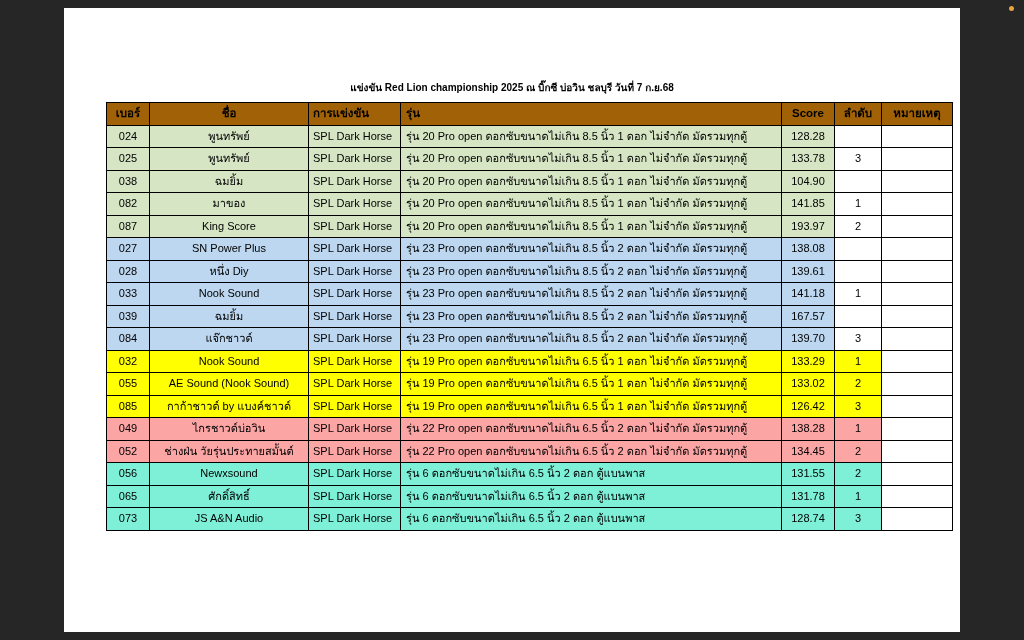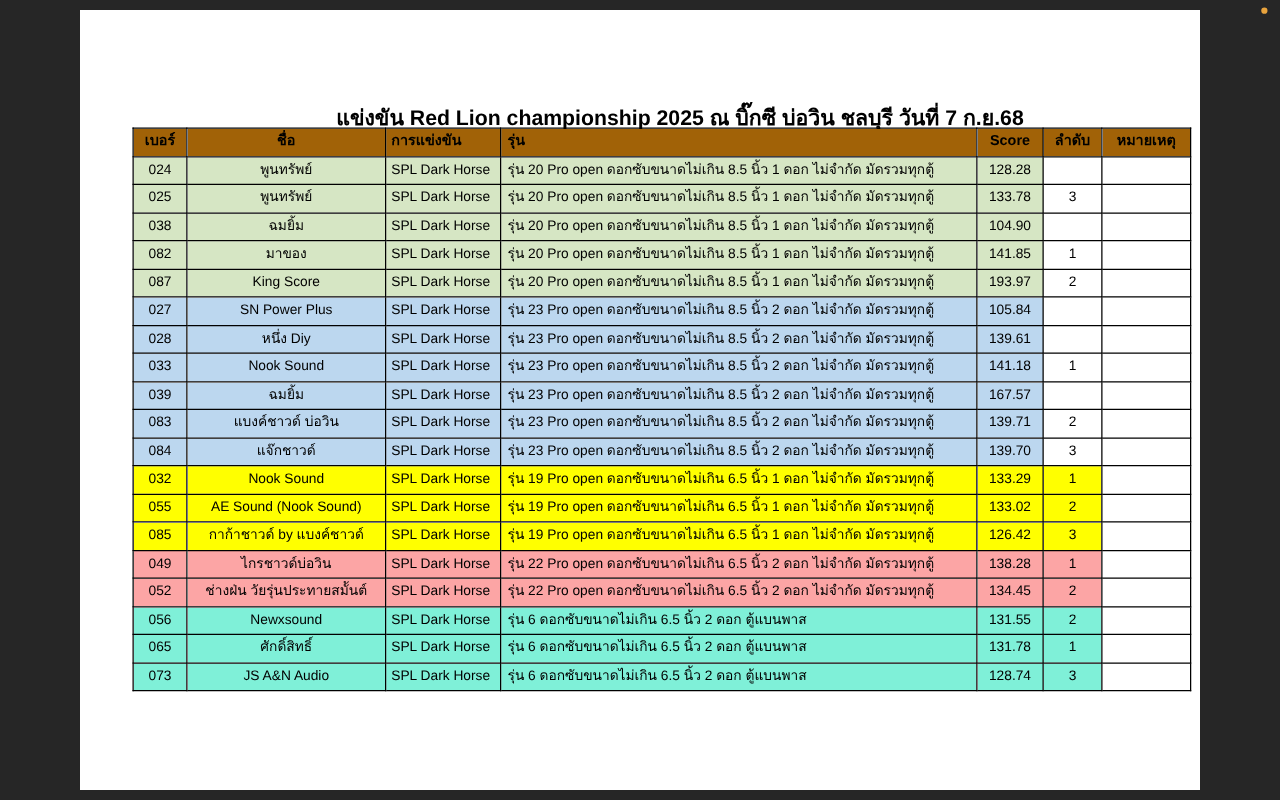--- a/index.html
+++ b/index.html
@@ -33,25 +33,24 @@
     width: 896px;
     height: 624px;
     background: #ffffff;
   }
   #doc-title {
     position: absolute;
     left: 0;
     top: 72px;
     width: 896px;
     text-align: center;
-    font-size: 17px;
+    font-size: 10px;
     font-weight: bold;
     color: #000;
     letter-spacing: 0px;
-    margin-left: 32px;
   }
   #tbl-wrap {
     position: absolute;
     left: 42px;
     top: 94px;
   }
   table {
     border-collapse: collapse;
     font-size: 11px;
     color: #000;
@@ -155,21 +154,21 @@
               <td class="c-class">รุ่น 20 Pro open ดอกซับขนาดไม่เกิน 8.5 นิ้ว 1 ดอก ไม่จำกัด มัดรวมทุกตู้</td>
               <td class="c-score">193.97</td>
               <td class="c-rank">2</td>
               <td class="c-note"></td>
             </tr>
             <tr class="g-blue">
               <td class="c-num">027</td>
               <td class="c-name">SN Power Plus</td>
               <td class="c-comp">SPL Dark Horse</td>
               <td class="c-class">รุ่น 23 Pro open ดอกซับขนาดไม่เกิน 8.5 นิ้ว 2 ดอก ไม่จำกัด มัดรวมทุกตู้</td>
-              <td class="c-score">105.84</td>
+              <td class="c-score">138.08</td>
               <td class="c-rank"></td>
               <td class="c-note"></td>
             </tr>
             <tr class="g-blue">
               <td class="c-num">028</td>
               <td class="c-name">หนึ่ง Diy</td>
               <td class="c-comp">SPL Dark Horse</td>
               <td class="c-class">รุ่น 23 Pro open ดอกซับขนาดไม่เกิน 8.5 นิ้ว 2 ดอก ไม่จำกัด มัดรวมทุกตู้</td>
               <td class="c-score">139.61</td>
               <td class="c-rank"></td>
@@ -184,29 +183,20 @@
               <td class="c-rank">1</td>
               <td class="c-note"></td>
             </tr>
             <tr class="g-blue">
               <td class="c-num">039</td>
               <td class="c-name">ฉมยิ้ม</td>
               <td class="c-comp">SPL Dark Horse</td>
               <td class="c-class">รุ่น 23 Pro open ดอกซับขนาดไม่เกิน 8.5 นิ้ว 2 ดอก ไม่จำกัด มัดรวมทุกตู้</td>
               <td class="c-score">167.57</td>
               <td class="c-rank"></td>
-              <td class="c-note"></td>
-            </tr>
-            <tr class="g-blue">
-              <td class="c-num">083</td>
-              <td class="c-name">แบงค์ชาวด์ บ่อวิน</td>
-              <td class="c-comp">SPL Dark Horse</td>
-              <td class="c-class">รุ่น 23 Pro open ดอกซับขนาดไม่เกิน 8.5 นิ้ว 2 ดอก ไม่จำกัด มัดรวมทุกตู้</td>
-              <td class="c-score">139.71</td>
-              <td class="c-rank">2</td>
               <td class="c-note"></td>
             </tr>
             <tr class="g-blue">
               <td class="c-num">084</td>
               <td class="c-name">แจ๊กชาวด์</td>
               <td class="c-comp">SPL Dark Horse</td>
               <td class="c-class">รุ่น 23 Pro open ดอกซับขนาดไม่เกิน 8.5 นิ้ว 2 ดอก ไม่จำกัด มัดรวมทุกตู้</td>
               <td class="c-score">139.70</td>
               <td class="c-rank">3</td>
               <td class="c-note"></td>

